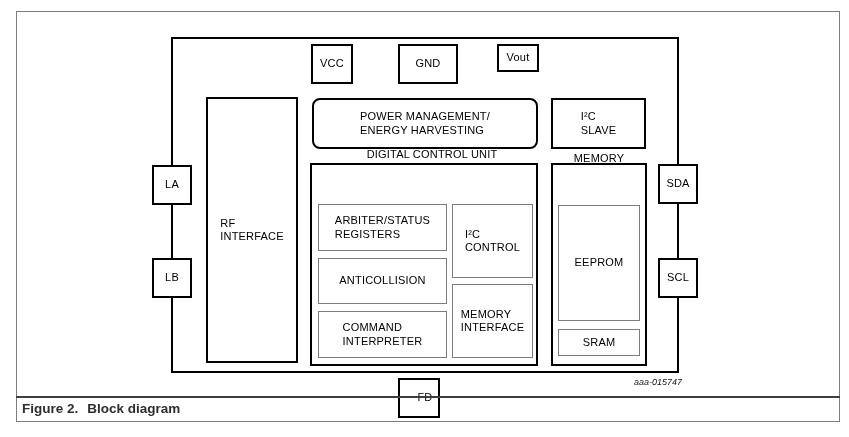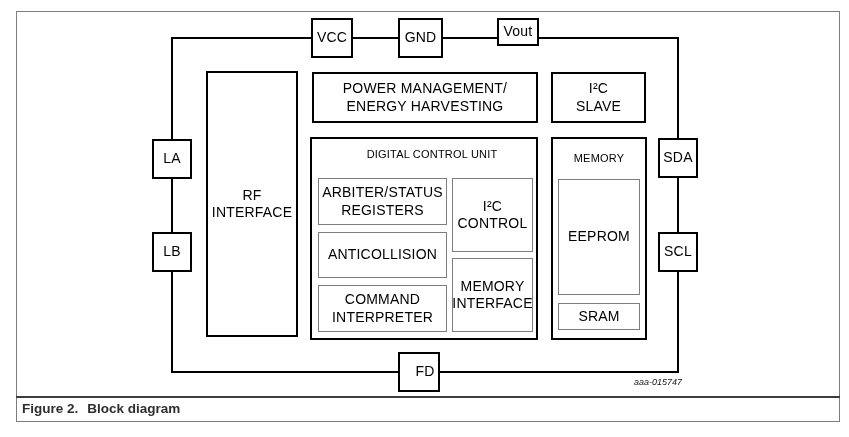--- a/index.html
+++ b/index.html
@@ -32,25 +32,26 @@
     box-sizing: border-box;
   }
   .box {
     position: absolute;
     box-sizing: border-box;
     background: #ffffff;
     border: 2px solid #000000;
     display: flex;
     align-items: center;
     justify-content: center;
-    text-align: center;
-    font-size: 14px;
+    text-align: left;
+    font-size: 11px;
     line-height: 1.22;
     white-space: pre-line;
     letter-spacing: 0.2px;
+    margin-top: 26px;
   }
   .box.plain {
     display: block;
   }
   .subbox {
     border: 1px solid #7d7d7d;
   }
   .block-title {
     position: absolute;
     text-align: center;
@@ -82,35 +83,35 @@
 </head>
 <body>
 
 <div class="stage">
 
   <div class="figure-frame"></div>
 
   <div class="chip-boundary"></div>
 
   <div class="box" style="left:311px; top:18px; width:42px; height:40px;">VCC</div>
-  <div class="box" style="left:398px; top:18px; width:45px; height:40px;">GND</div>
+  <div class="box" style="left:398px; top:18px; width:60px; height:40px;">GND</div>
   <div class="box" style="left:497px; top:18px; width:42px; height:28px;">Vout</div>
 
   <div class="box" style="left:152px; top:139px; width:40px; height:40px;">LA</div>
   <div class="box" style="left:152px; top:232px; width:40px; height:40px;">LB</div>
 
   <div class="box" style="left:658px; top:138px; width:40px; height:40px;">SDA</div>
   <div class="box" style="left:658px; top:232px; width:40px; height:40px;">SCL</div>
 
   <div class="box" style="left:398px; top:352px; width:42px; height:40px;padding-left:12px;">FD</div>
 
   <div class="box" style="left:206px; top:71px; width:92px; height:266px;">RF
 INTERFACE</div>
 
-  <div class="box" style="left:312px; top:72px; width:226px; height:51px;">POWER MANAGEMENT/
+  <div class="box" style="left:312px; top:72px; width:226px; height:51px;border-radius:8px;">POWER MANAGEMENT/
 ENERGY HARVESTING</div>
 
   <div class="box" style="left:551px; top:72px; width:95px; height:51px;">I²C
 SLAVE</div>
 
   <div class="box plain" style="left:310px; top:137px; width:228px; height:203px;"></div>
   <div class="block-title" style="left:310px; top:148px; width:228px;padding-left:8px;">DIGITAL CONTROL UNIT</div>
 
   <div class="box subbox" style="left:318px; top:178px; width:129px; height:47px;">ARBITER/STATUS
 REGISTERS</div>

